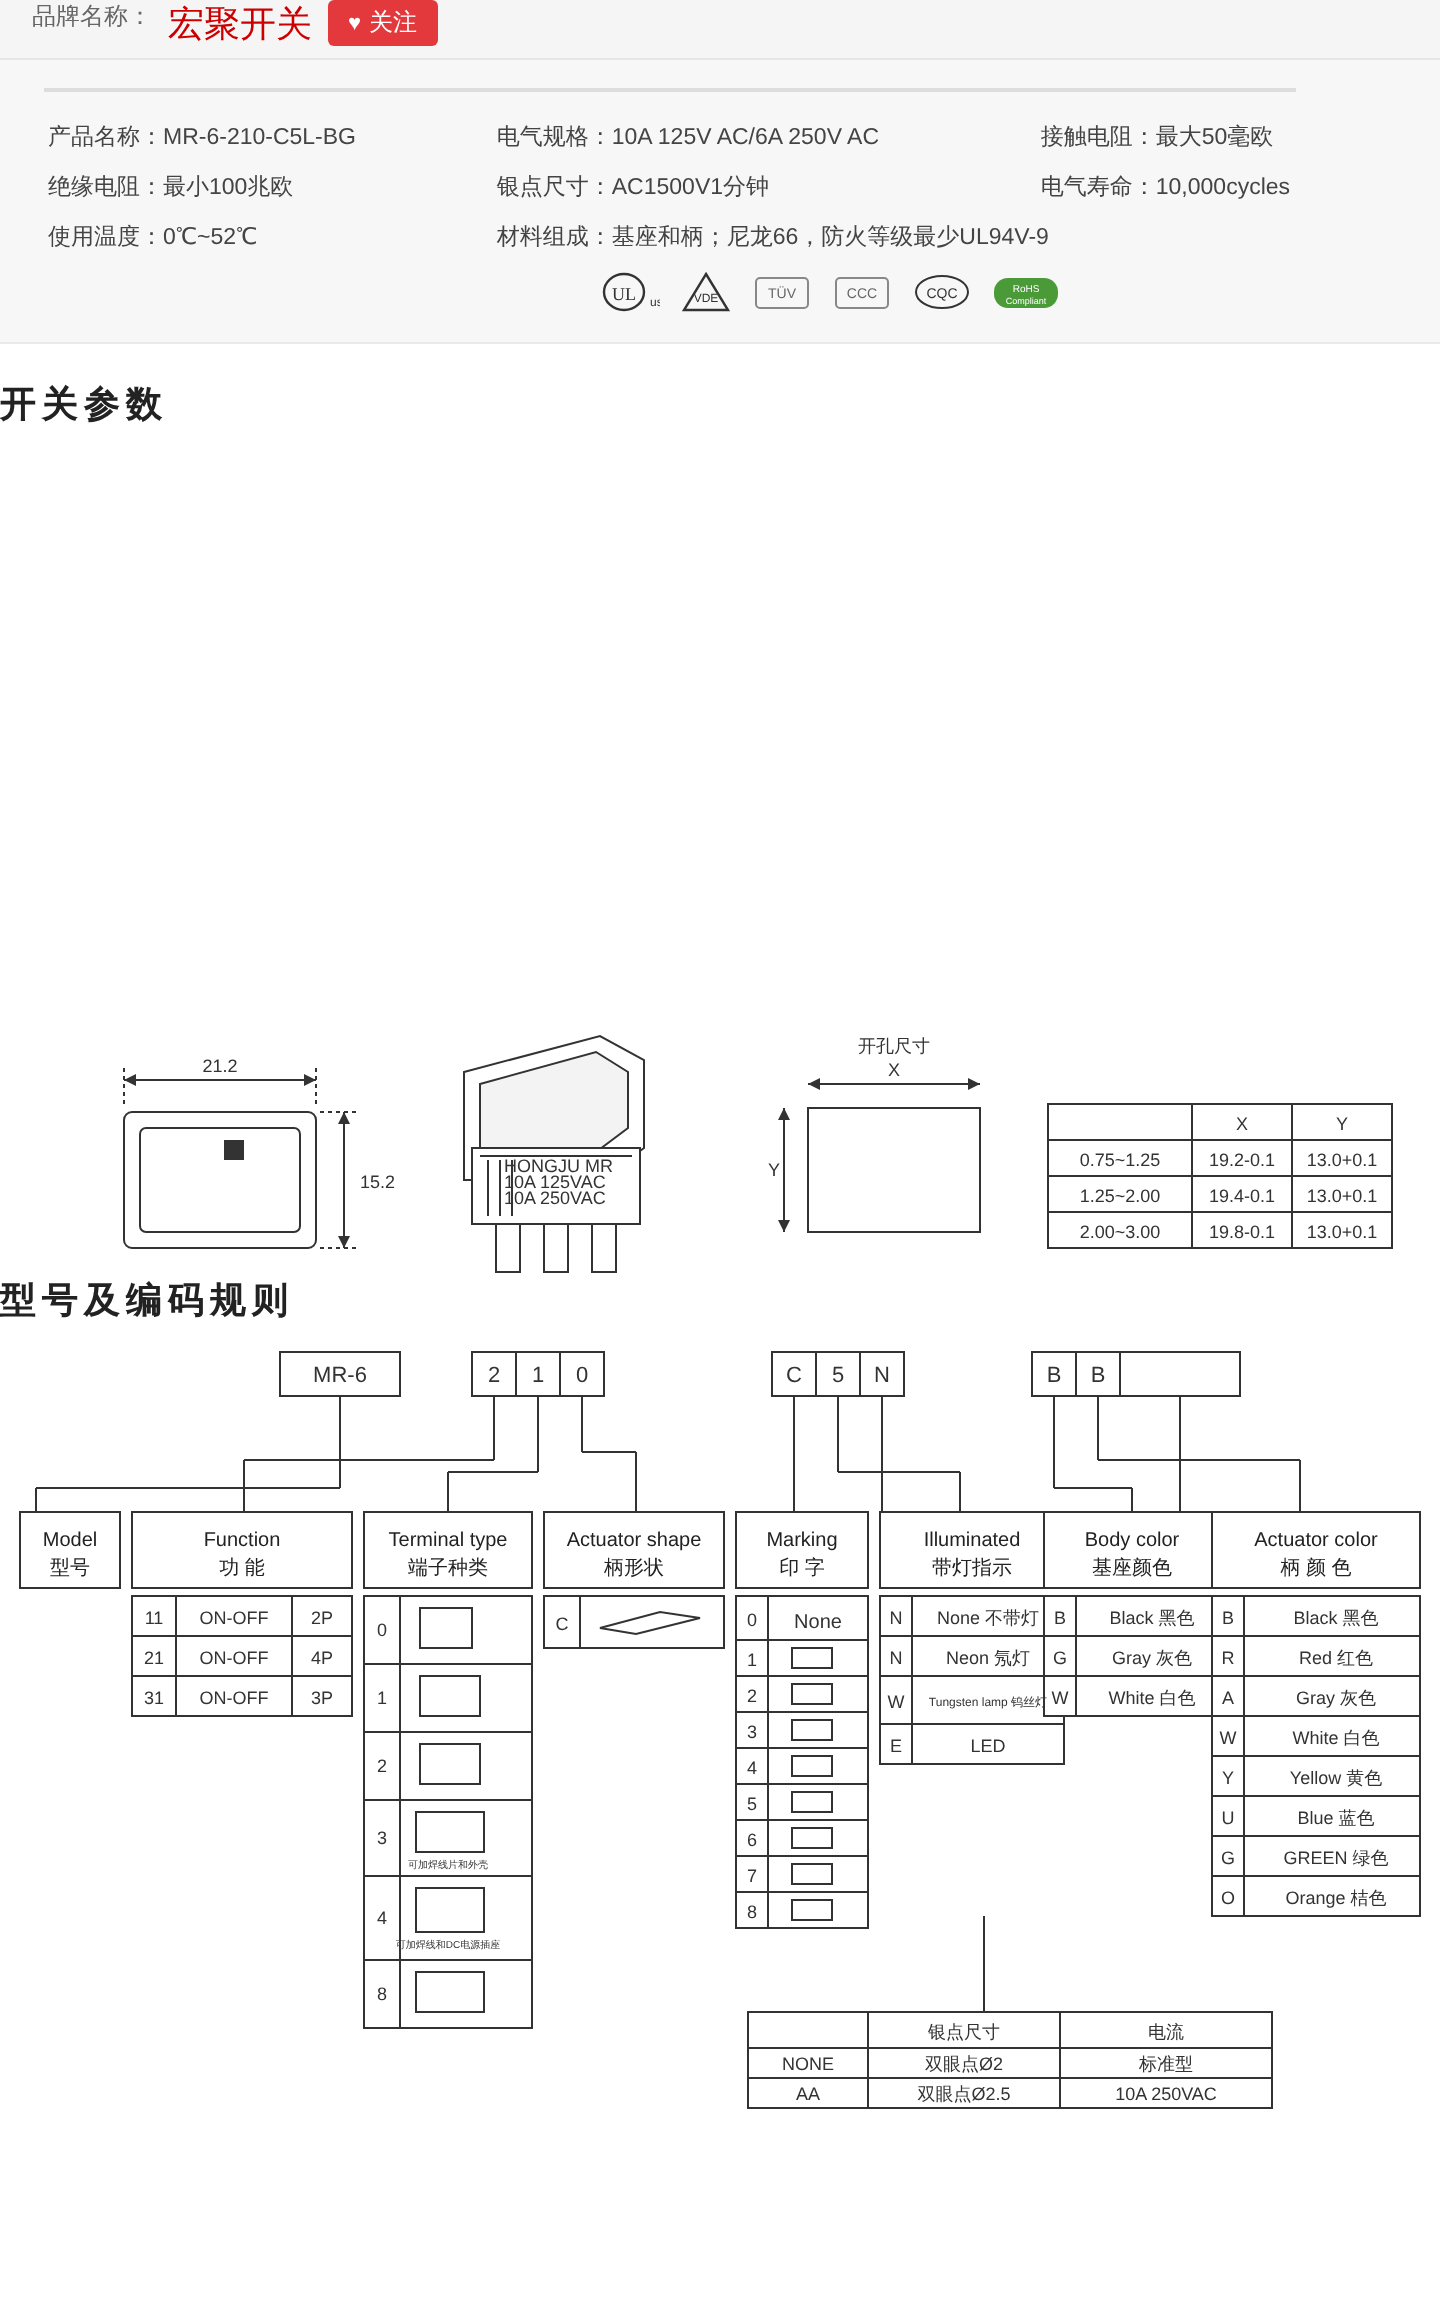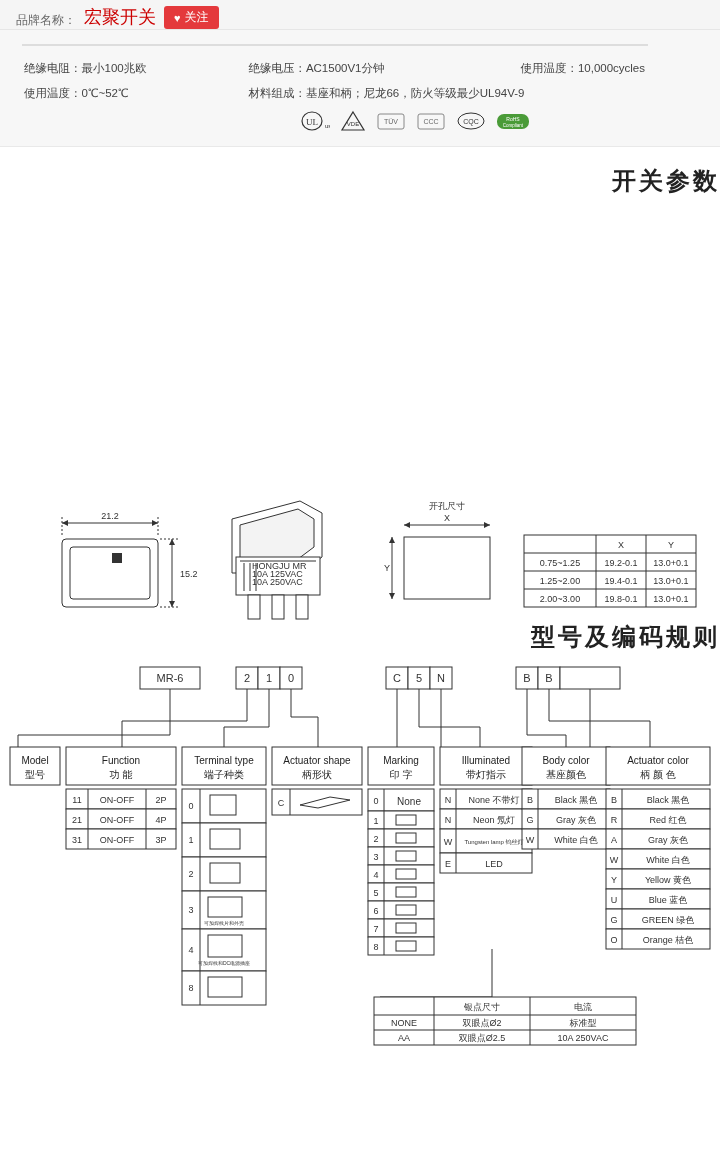--- a/index.html
+++ b/index.html
@@ -6,21 +6,21 @@
   html, body { margin:0; padding:0; }
   body {
     width:720px; height:1149px; position:relative;
     font-family:"Liberation Sans", sans-serif;
     font-size:11px; color:#333; background:#fff;
     overflow:hidden;
   }
   
   .brandbar {
     height:30px; background:#f5f5f5; border-bottom:1px solid #e6e6e6;
-    display:flex; align-items:flex-end; padding:0 16px; gap:8px;
+    display:flex; align-items:flex-start; padding:0 16px; gap:8px;
   }
   .brandbar .lbl { color:#666; font-size:12px; }
   .brandbar .name { color:#c00; font-size:18px; }
   .follow {
     background:#e4393c; color:#fff; border-radius:3px; font-size:12px;
     padding:3px 10px; display:flex; align-items:center; gap:4px; cursor:pointer;
   }
   .follow .heart { font-size:11px; }
 
   
@@ -35,21 +35,21 @@
   .param-grid td.c1 { width:33%; }
   .param-grid td.c2 { width:40%; }
   .param-grid td.c3 { width:27%; }
 
   .certs { display:flex; align-items:center; gap:10px; margin-left:6px; }
   .cert { height:24px; display:flex; align-items:center; justify-content:center;margin-top:24px; }
   .cert svg { display:block; }
 
   
   .section-head {
-    text-align:right; font-size:24px; font-weight:bold; color:#222;
+    text-align:left; font-size:18px; font-weight:bold; color:#222;
     letter-spacing:3px; padding:18px 0 4px 0;
   }
 
   
   .canvas { position:relative; width:720px; }
   .canvas svg { display:block; }
 
   
   .dim { font-size:9px; fill:#333; font-family:"Liberation Sans", sans-serif; }
 
@@ -66,24 +66,29 @@
   <span class="follow">
     <span class="heart">♥</span>
     <span>关注</span>
   </span>
 </div>
 
 <div class="param-panel">
   <div class="param-underline"></div>
   <table class="param-grid">
     <tbody>
+        <tr>
+      <td class="c1">产品名称：MR-6-210-C5L-BG</td>
+      <td class="c2">电气规格：10A 125V AC/6A 250V AC</td>
+      <td class="c3">接触电阻：最大50毫欧</td>
+    </tr>
     <tr>
       <td class="c1">绝缘电阻：最小100兆欧</td>
-      <td class="c2">绝缘电压：AC1500V1分钟</td>
-      <td class="c3">使用温度：10,000cycles</td>
+      <td class="c2">银点尺寸：AC1500V1分钟</td>
+      <td class="c3">电气寿命：10,000cycles</td>
     </tr>
     <tr>
       <td class="c1">使用温度：0℃~52℃</td>
       <td class="c2" colspan="2">材料组成：基座和柄；尼龙66，防火等级最少UL94V-9</td>
     </tr>
   </tbody>
     </table>
 
   <div class="certs" style="margin-top:-20px; margin-left:280px;">
     <span class="cert">

